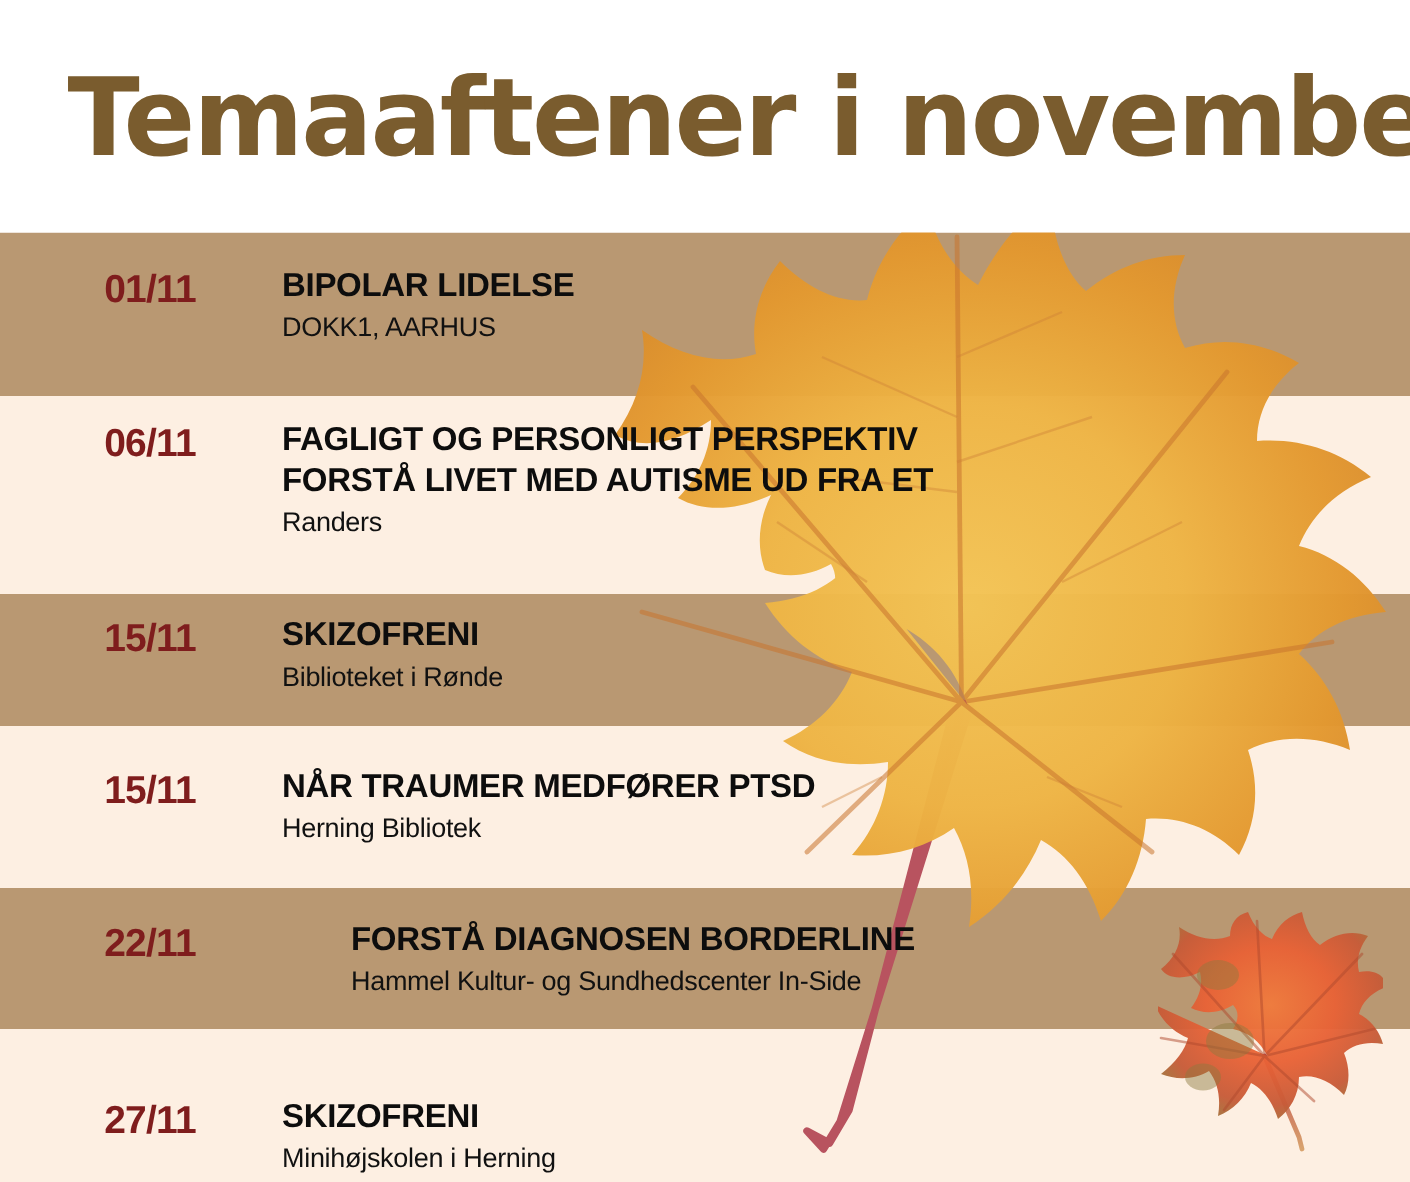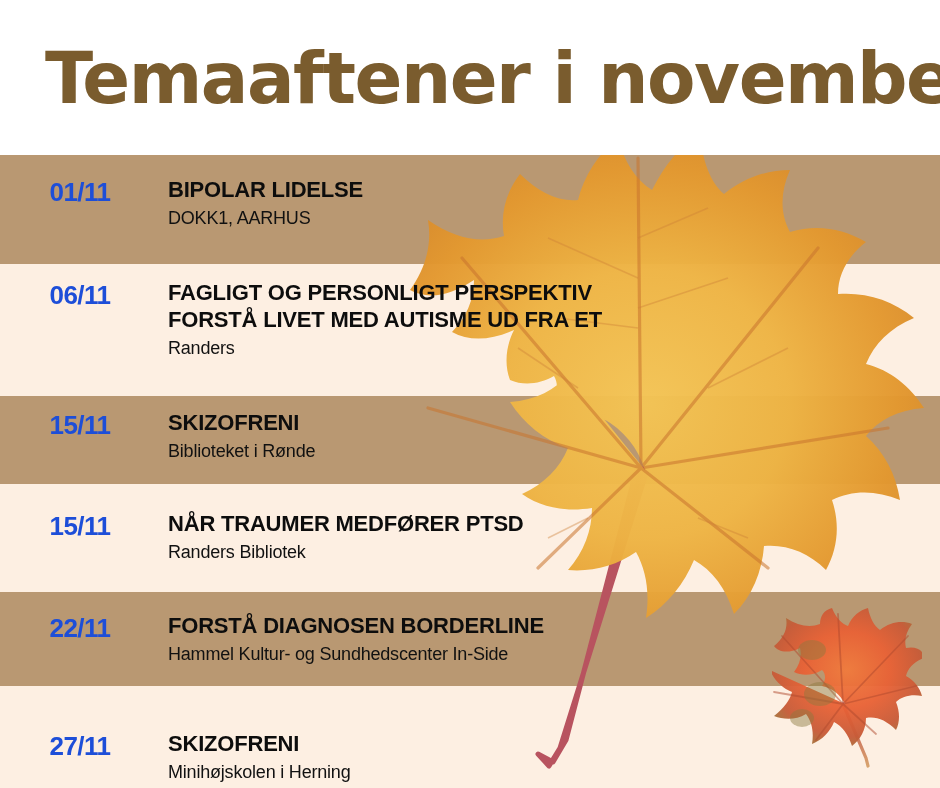--- a/index.html
+++ b/index.html
@@ -59,23 +59,24 @@
     display:flex;
     align-items:flex-start;
   }
   .date{
     width:160px;
     flex:0 0 160px;
     text-align:center;
     font-family:"Liberation Sans", sans-serif;
     font-weight:bold;
     font-size:26px;
-    color:#1d4ed8;
+    color:#7f1d1d;
     letter-spacing:-0.5px;
     white-space:nowrap;
+    padding-left:20px;
   }
   .details{flex:1 1 auto;padding-left:8px;}
   .ev-title{
     font-family:"Liberation Sans", sans-serif;
     font-weight:bold;
     font-size:22px;
     line-height:1.22;
     letter-spacing:-0.2px;
     color:#0d0d0d;
     white-space:nowrap;
@@ -279,25 +280,25 @@
       <div class="details">
         <div class="ev-title">SKIZOFRENI</div>
         <div class="ev-venue">Biblioteket i Rønde</div>
       </div>
     </div>
 
     <div class="rowtext" style="top:356px;">
       <div class="date">15/11</div>
       <div class="details">
         <div class="ev-title">NÅR TRAUMER MEDFØRER PTSD</div>
-        <div class="ev-venue">Randers Bibliotek</div>
-      </div>
-    </div>
-
-    <div class="rowtext" style="top:458px;">
+        <div class="ev-venue">Herning Bibliotek</div>
+      </div>
+    </div>
+
+    <div class="rowtext" style="top:458px;gap:46px;">
       <div class="date">22/11</div>
       <div class="details">
         <div class="ev-title">FORSTÅ DIAGNOSEN BORDERLINE</div>
         <div class="ev-venue">Hammel Kultur- og Sundhedscenter In-Side</div>
       </div>
     </div>
 
     <div class="rowtext" style="top:576px;">
       <div class="date">27/11</div>
       <div class="details">

